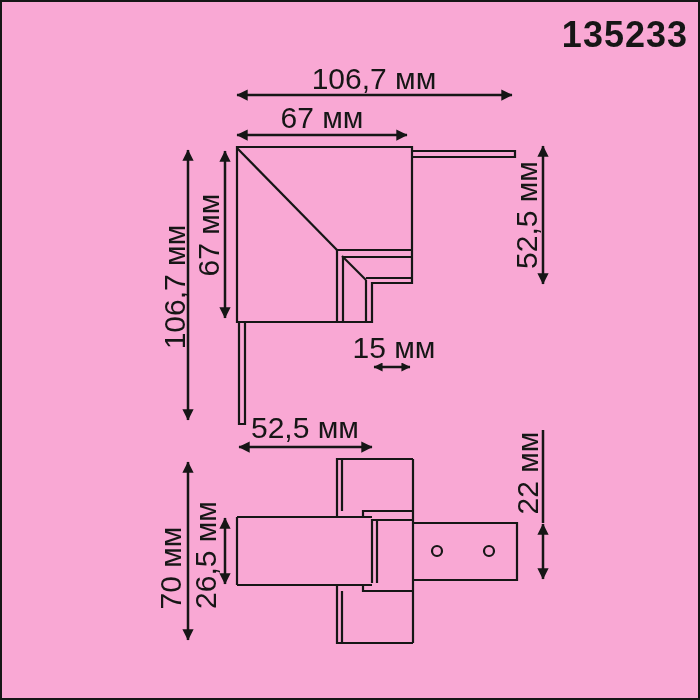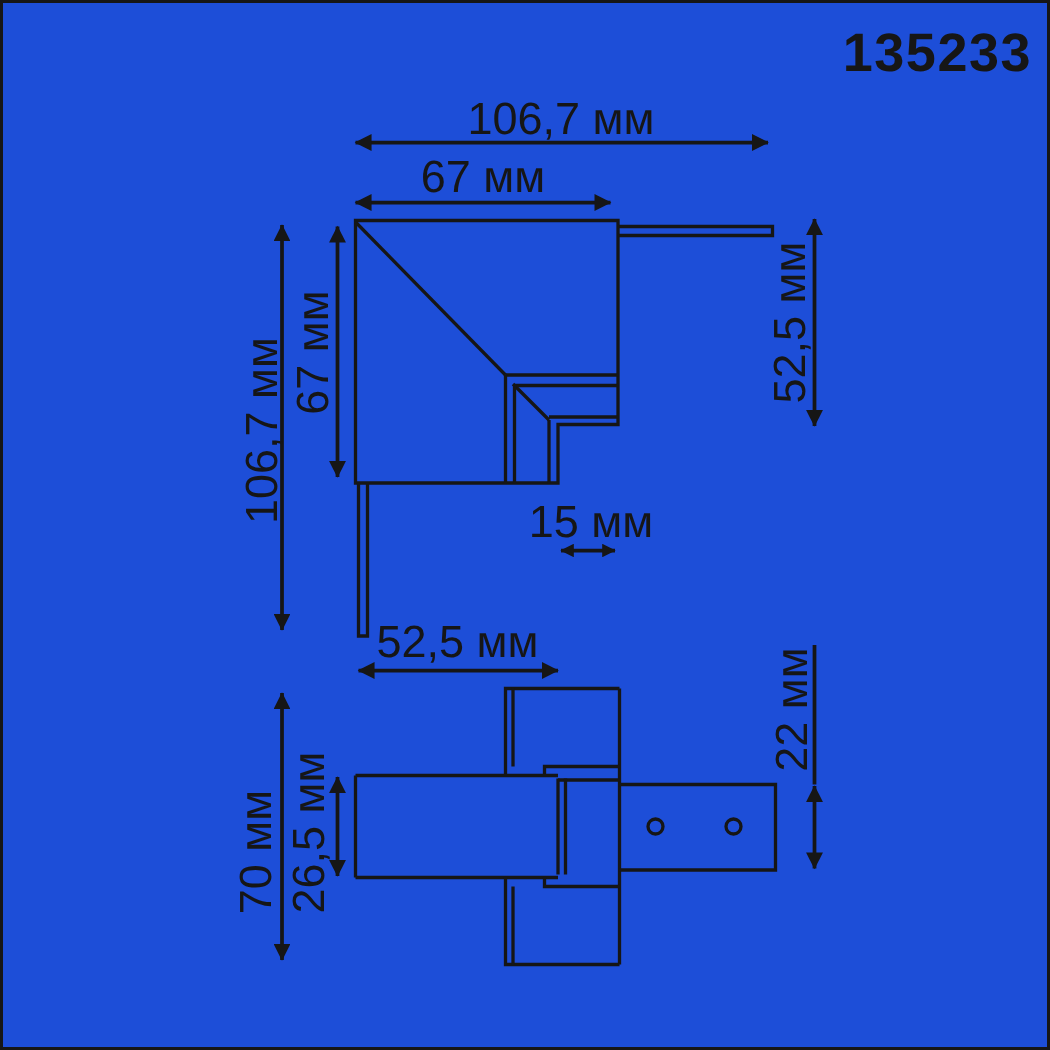--- a/index.html
+++ b/index.html
@@ -1,20 +1,20 @@
 <!DOCTYPE html>
 <html><head>
 <meta charset="utf-8">
 <style>
   html, body { margin: 0; padding: 0; background: #e8e8e8; }
   .page {
     position: relative;
     width: 700px;
     height: 700px;
-    background: #1d4ed8;
+    background: #f9a8d4;
     overflow: hidden;
     font-family: "Liberation Sans", sans-serif;
   }
   svg { display: block; }
   .ln   { fill: none; stroke: #161616; stroke-width: 2.2; stroke-linejoin: miter; }
   .dimln{ fill: none; stroke: #161616; stroke-width: 2.5; }
   .extln{ fill: none; stroke: #161616; stroke-width: 2.5; }
   text.dim {
     font-family: "Liberation Sans", sans-serif;
     font-size: 30px;

